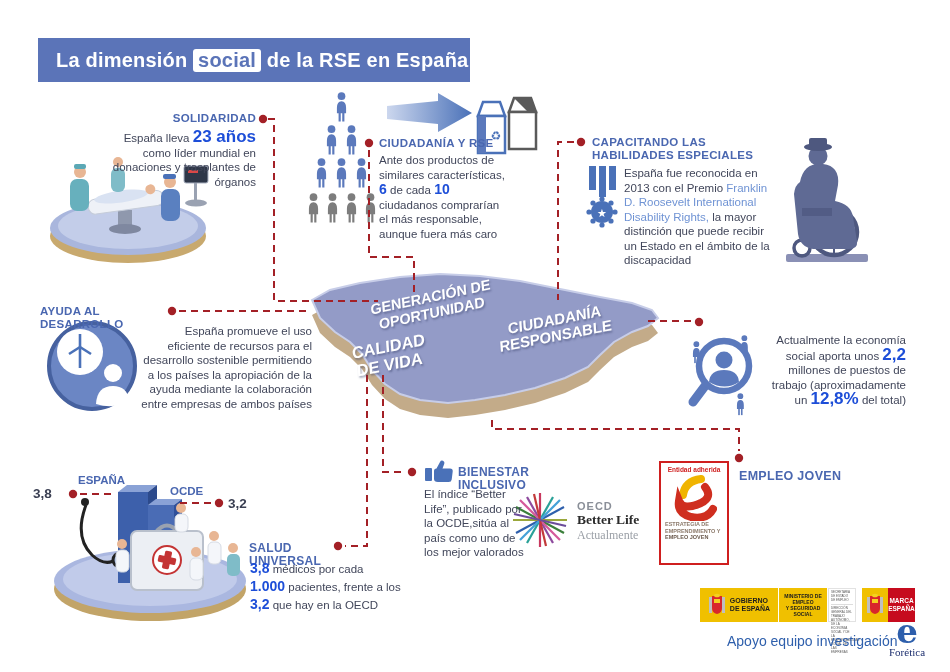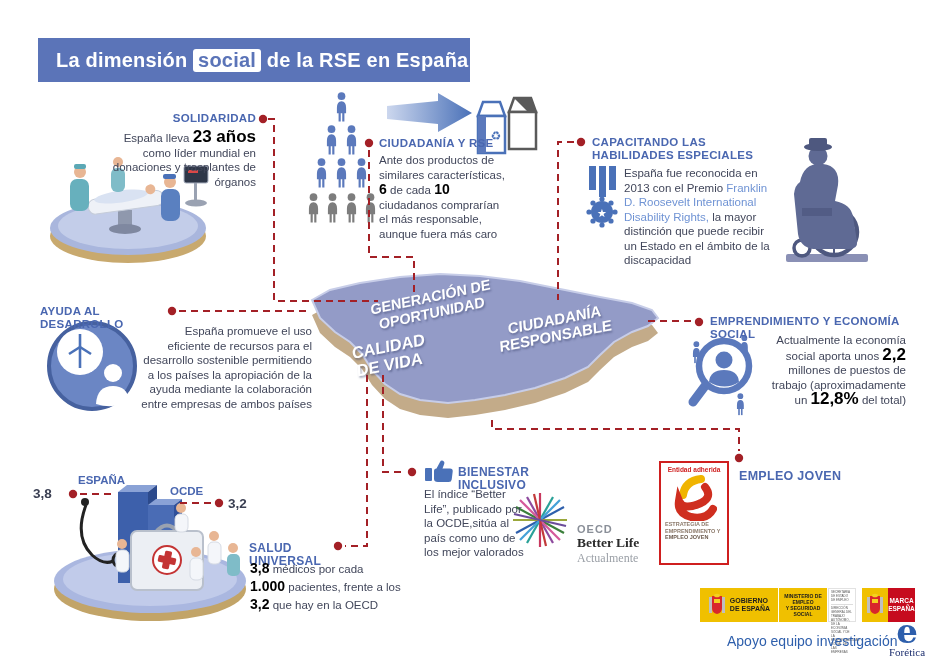--- a/index.html
+++ b/index.html
@@ -5,21 +5,21 @@
   html,body{margin:0;padding:0;background:#fff;}
   #stage{position:relative;width:950px;height:672px;background:#fff;overflow:hidden;
          font-family:"Liberation Sans",sans-serif;color:#3c4153;}
   .abs{position:absolute;}
   svg{display:block;}
   .hdr{background:#5b74b8;color:#fff;display:flex;align-items:center;gap:10px;padding:0 14px 0 8px;margin-top:24px;}
   .hdr-title{font-size:20px;font-weight:bold;letter-spacing:.2px;white-space:nowrap;}
   .hl{background:#fff;color:#5b74b8;padding:0 5px 1px;border-radius:3px;}
   .sec-label{color:#4a67b0;font-weight:bold;font-size:11.5px;letter-spacing:.3px;line-height:13px;}
   .body-txt{font-size:11.5px;line-height:14.5px;color:#41465a;}
-  .num{color:#000000;font-weight:bold;}
+  .num{color:#1d4ed8;font-weight:bold;}
   .num-lg{font-size:17px;}
   .num-md{font-size:14px;}
   .award{color:#6f93d4;margin-top:36px;}
   .r{text-align:right;}
   .map-label{position:absolute;color:#fff;font-weight:bold;text-align:center;line-height:1.08;
              text-shadow:1px 2px 2px rgba(50,60,100,.45);white-space:nowrap;}
   .chart-lbl{color:#4a67b0;font-weight:bold;font-size:11.5px;}
   .chart-val{color:#3a3f52;font-weight:bold;font-size:13.5px;}
   .badge{border:2px solid #cf1f1f;background:#fff;text-align:center;}
   .badge-top{color:#cf1f1f;font-weight:bold;font-size:6.5px;margin-top:3px;}
@@ -312,40 +312,39 @@
   </div>
   <div class="map-label" style="left:352px;top:338px;font-size:16.5px;transform:rotate(-11deg) skewX(-7deg);">
     <div>CALIDAD</div>
       <div>DE VIDA</div>
   </div>
   <div class="map-label" style="left:498px;top:312px;font-size:15px;transform:rotate(-11deg) skewX(-7deg);">
     <div>CIUDADANÍA</div>
       <div>RESPONSABLE</div>
   </div>
 
-  <div class="abs sec-label" style="left:710px;top:315px;width:210px;">EMPRENDIMIENTO Y ECONOMÍA SOCIAL</div>
   <div class="abs body-txt r" style="left:758px;top:333px;width:148px;">
     <span>Actualmente la economía social aporta unos </span><span class="num num-lg">2,2</span><span> millones de puestos de trabajo (aproximadamente un </span><span class="num num-lg">12,8%</span><span> del total)</span>
   </div>
 
   <div class="abs chart-lbl" style="left:78px;top:474px;">ESPAÑA</div>
   <div class="abs chart-val" style="left:33px;top:486px;">3,8</div>
   <div class="abs chart-lbl" style="left:170px;top:485px;">OCDE</div>
   <div class="abs chart-val" style="left:228px;top:496px;">3,2</div>
 
   <div class="abs sec-label" style="left:249px;top:542px;width:110px;font-size:12px;">SALUD UNIVERSAL</div>
   <div class="abs body-txt" style="left:250px;top:560px;width:168px;line-height:17px;">
     <span class="num num-md">3,8</span><span> médicos por cada </span><br>
     <span class="num num-md">1.000</span><span> pacientes, frente a los </span><br>
     <span class="num num-md">3,2</span><span> que hay en la OECD</span>
   </div>
 
   <div class="abs sec-label" style="left:458px;top:466px;width:140px;font-size:12px;">BIENESTAR INCLUSIVO</div>
   <div class="abs body-txt" style="left:424px;top:487px;width:106px;">El índice “Better Life”, publicado por la OCDE,sitúa al país como uno de los mejor valorados</div>
-  <div class="abs" style="left:577px;top:500px;margin-top:23px;">
+  <div class="abs" style="left:577px;top:500px;">
     <div class="oecd-l1">OECD</div>
     <div class="oecd-l2">Better Life</div>
     <div class="oecd-l3">Actualmente</div>
   </div>
 
   <div class="abs badge" style="left:659px;top:461px;width:66px;height:100px;">
     <div class="badge-top">Entidad adherida</div>
     <svg width="46" height="48" viewBox="0 0 46 48" style="margin:0 auto;">
       <path d="M30,6 q-16,2 -18,16" stroke="#f0b400" stroke-width="8" fill="none" stroke-linecap="round"></path>
       <path d="M34,14 q8,10 -4,16 q-18,8 -22,-2 q-2,12 12,16 q16,3 22,-8" stroke="#cf2e1f" stroke-width="8" fill="none" stroke-linecap="round"></path>

